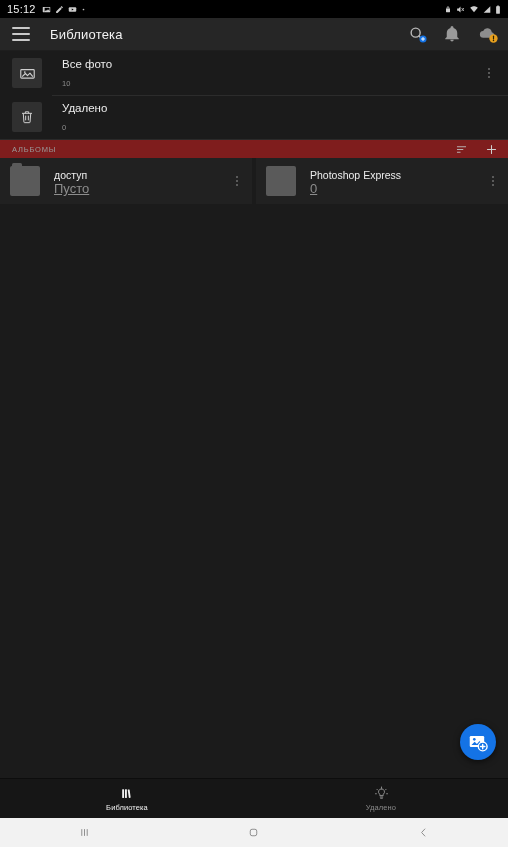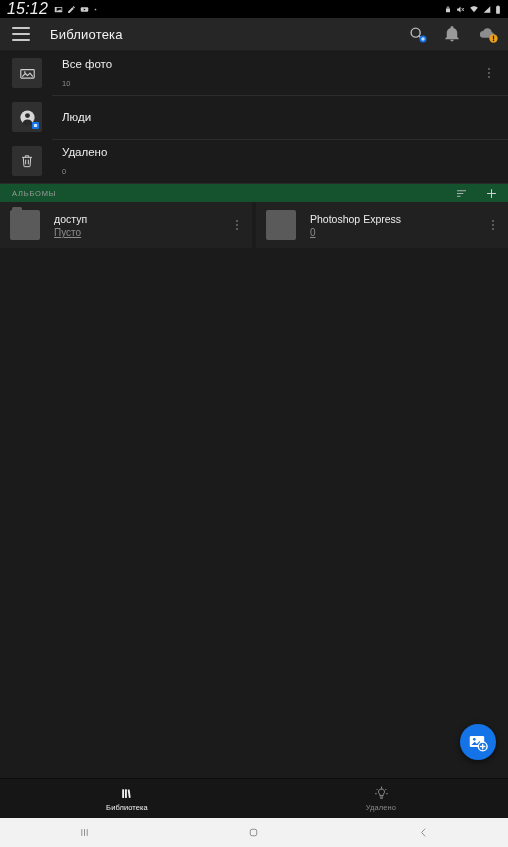--- a/index.html
+++ b/index.html
@@ -17,21 +17,21 @@
   }
 
   
   .statusbar{
     height:18px; flex:0 0 18px;
     background:#000;
     display:flex; align-items:center;
     padding:0 7px;
     color:#e8e8e8;
   }
-  .sb-clock{ font-size:16px; letter-spacing:.2px; color:#f0f0f0;font-style:italic; }
+  .sb-clock{ font-size:11px; letter-spacing:.2px; color:#f0f0f0; }
   .sb-left-icons{ display:flex; align-items:center; gap:4px; margin-left:6px; }
   .sb-spacer{ flex:1; }
   .sb-right-icons{ display:flex; align-items:center; gap:4px; }
   .sbi{ display:block; opacity:.92; }
 
   
   .appbar{
     height:33px; flex:0 0 33px;
     background:#262626;
     display:flex; align-items:center;
@@ -76,21 +76,21 @@
   .kebab{
     margin-left:auto; width:14px; height:18px;
     display:flex; flex-direction:column; align-items:center; justify-content:center; gap:2.2px;
     cursor:pointer; flex:0 0 14px;
   }
   .kebab b{ display:block; width:2px; height:2px; border-radius:50%; background:#6e6e6e; }
 
   
   .albums-head{
     height:19px; flex:0 0 19px;
-    background:#14532d; display:flex; align-items:center;
+    background:#7f1d1d; display:flex; align-items:center;
     padding:0 10px 0 12px;
     border-top:1px solid #2a2a2a;
     gap:48px;
   }
   .albums-label{ font-size:7.5px; color:#9b9b9b; letter-spacing:.8px; }
   .albums-head-actions{ margin-left:auto; display:flex; align-items:center; gap:16px; }
   .ah-icon{ width:14px; height:14px; cursor:pointer; display:flex; align-items:center; justify-content:center; }
 
   
   .album-grid{
@@ -111,21 +111,21 @@
     width:30px; height:30px; flex:0 0 30px;
     background:#5a5a5a; border-radius:2px; position:relative;
   }
   .album-cover.folder::before{
     content:""; position:absolute; left:2px; top:-3px;
     width:10px; height:4px; background:#5a5a5a;
     border-radius:1.5px 1.5px 0 0;
   }
   .album-text{ margin-left:14px; display:flex; flex-direction:column; }
   .album-title{ font-size:10.5px; color:#ededed; line-height:14px; }
-  .album-sub{ font-size:10px; color:#8d8d8d; line-height:11px; margin-top:1px;text-decoration:underline; }
+  .album-sub{ font-size:13px; color:#8d8d8d; line-height:11px; margin-top:1px;text-decoration:underline; }
 
   
   .canvas{ flex:1 1 auto; background:#1b1b1b; position:relative; }
 
   
   .fab{
     position:absolute; right:12px; bottom:18px;
     width:36px; height:36px; border-radius:50%;
     background:#1473e6;
     display:flex; align-items:center; justify-content:center;
@@ -250,36 +250,20 @@
         <span class="lib-title">Все фото</span>
         <span class="lib-sub">10</span>
       </div>
       <div class="kebab">
           <b></b>
           <b></b>
           <b></b>
         </div>
     </div>
 
-    <div class="lib-row">
-      <div class="lib-thumb">
-        <svg width="19" height="19" viewBox="0 0 24 24">
-          <circle cx="12" cy="12" r="9" fill="#d7d7d7"></circle>
-          <circle cx="12" cy="9.6" r="3.1" fill="#2a2a2a"></circle>
-          <path d="M5.6 19.5a6.6 6.6 0 0112.8 0A9 9 0 015.6 19.5z" fill="#2a2a2a"></path>
-        </svg>
-        <svg style="position:absolute;right:3px;bottom:3px" width="7" height="7" viewBox="0 0 10 10">
-          <rect x="0" y="0" width="10" height="10" rx="1.6" fill="#1473e6"></rect>
-          <rect x="2.7" y="2.7" width="4.6" height="4.6" rx=".8" fill="#cfe2fb"></rect>
-        </svg>
-      </div>
-      <div class="lib-text">
-        <span class="lib-title">Люди</span>
-      </div>
-    </div>
 
     <div class="lib-row">
       <div class="lib-thumb">
         <svg width="16" height="16" viewBox="0 0 24 24" fill="none" stroke="#cfcfcf" stroke-width="1.5">
           <path d="M4.5 6.5h15M9.5 6.5V4.2h5v2.3"></path>
           <path d="M6.4 6.5l1 13a1 1 0 001 1h7.2a1 1 0 001-1l1-13" stroke-linejoin="round"></path>
           <path d="M10 10v7M14 10v7"></path>
         </svg>
       </div>
       <div class="lib-text">

